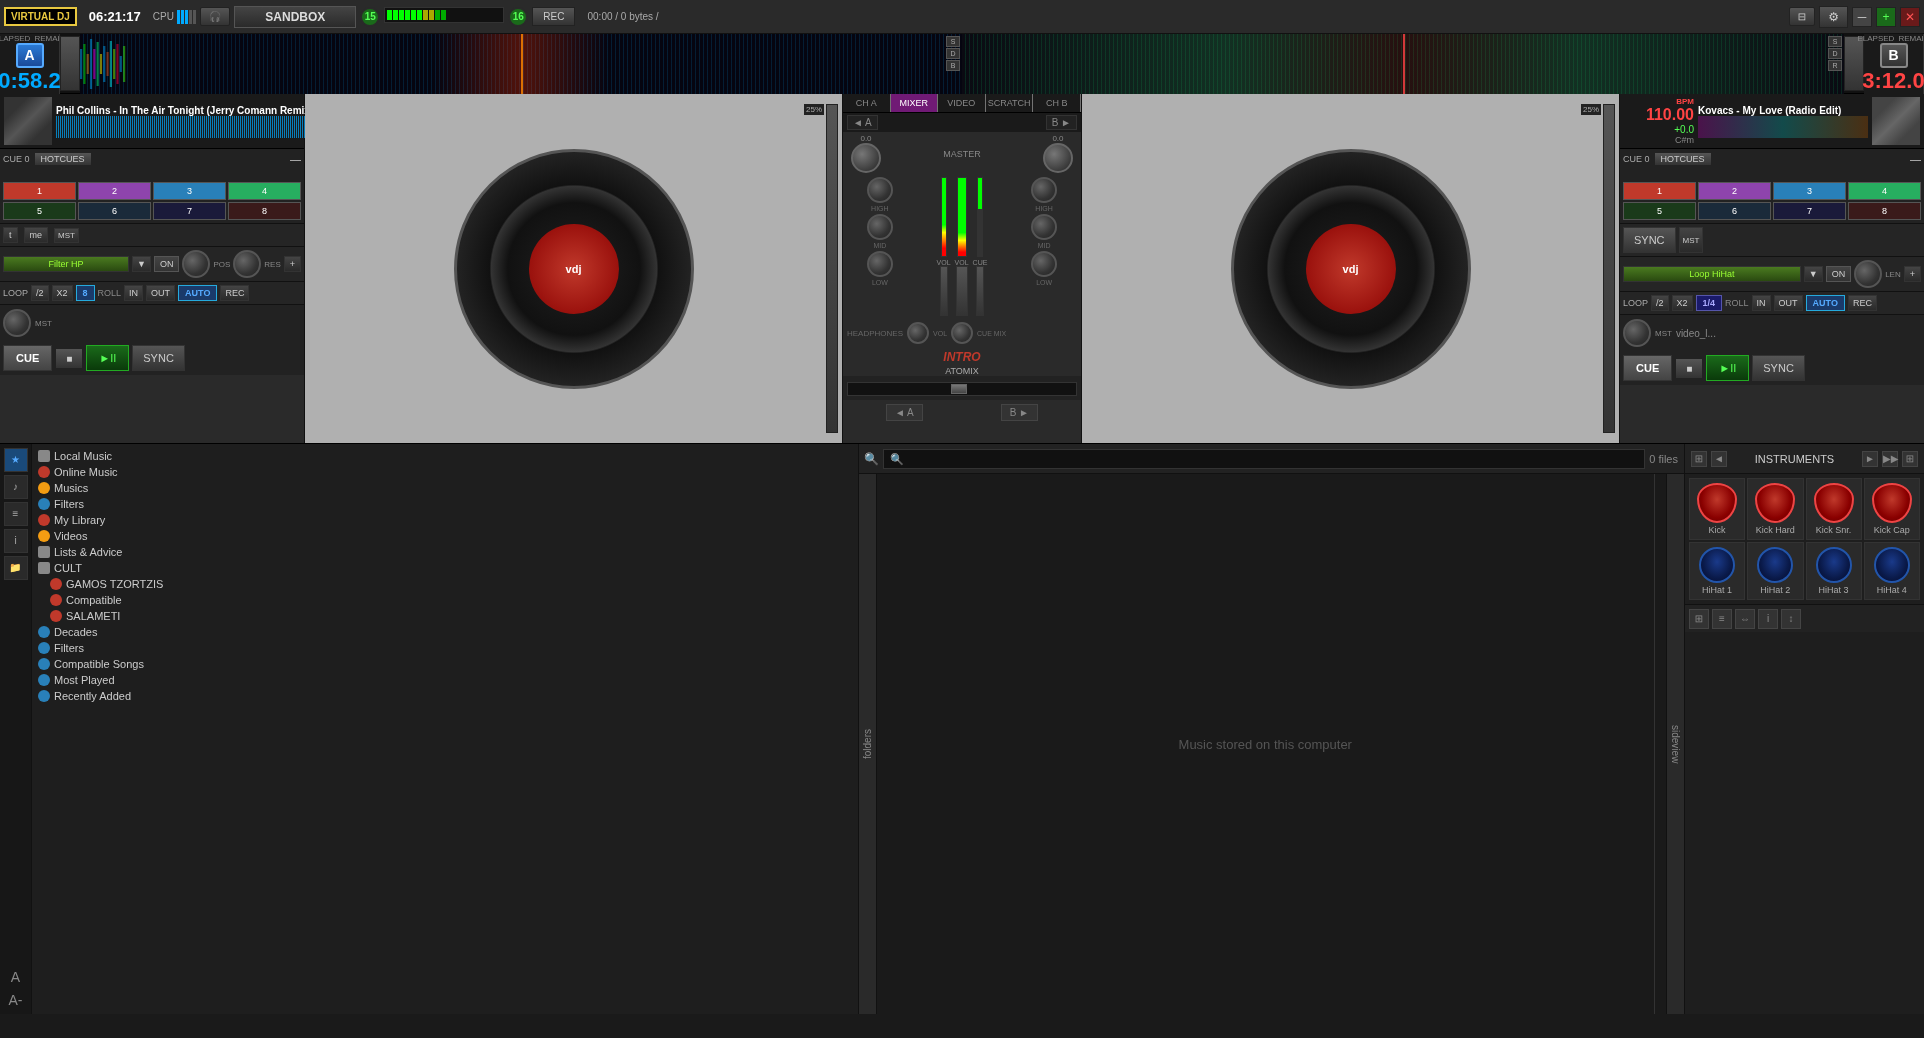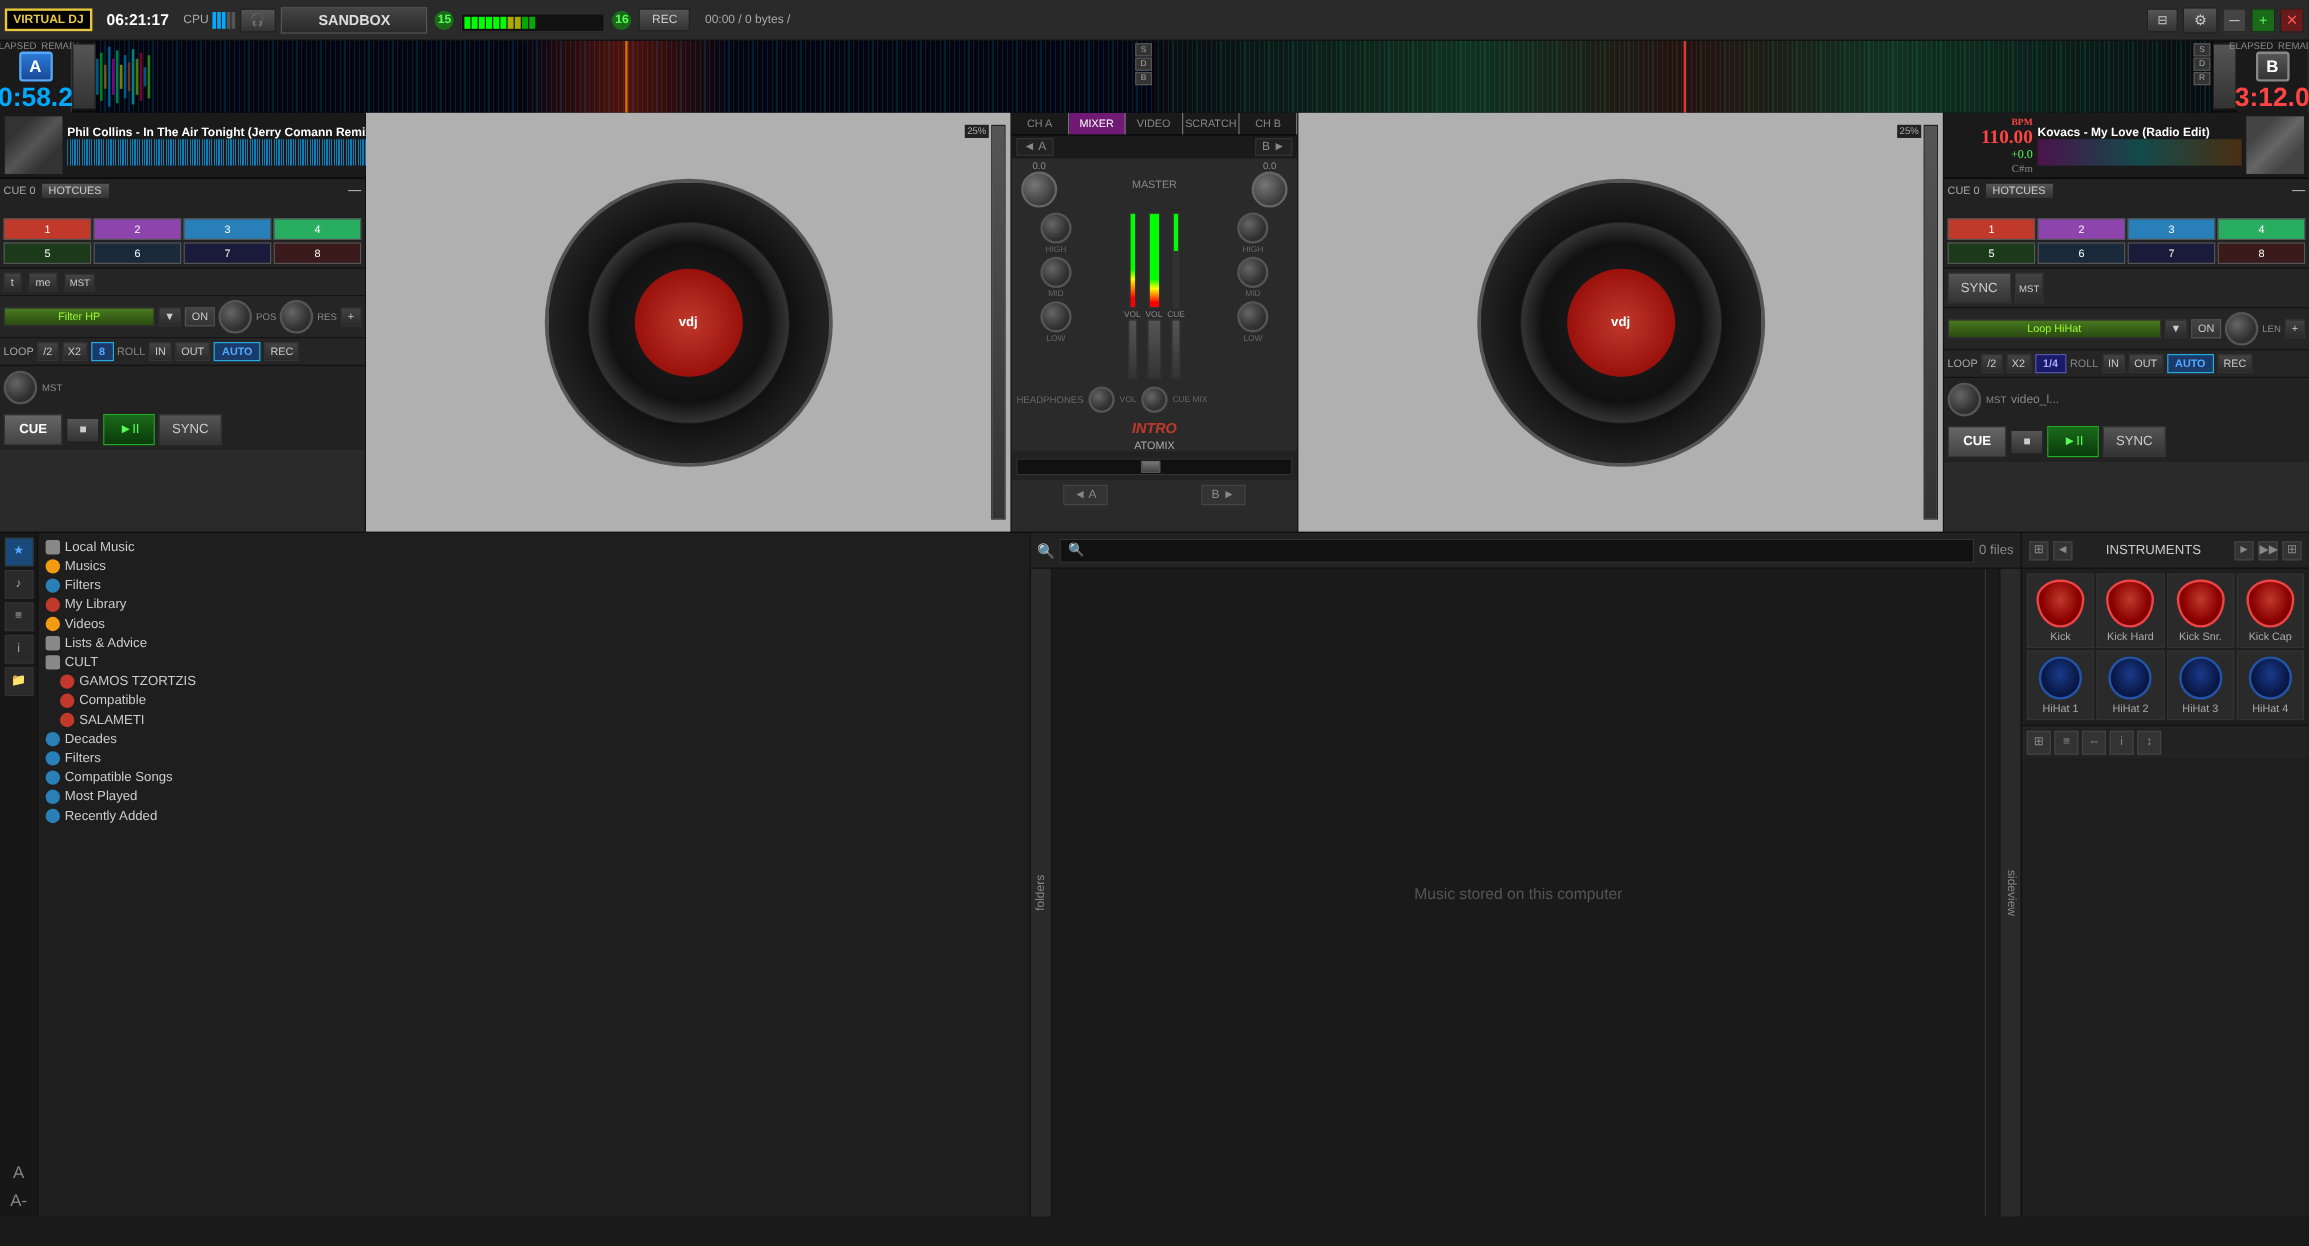--- a/index.html
+++ b/index.html
@@ -67,21 +67,21 @@
     .sandbox-label {
       background: linear-gradient(180deg, #444 0%, #2a2a2a 100%);
       border: 1px solid #555;
       color: #ddd;
       padding: 3px 30px;
       font-size: 12px;
       font-weight: bold;
     }
     .level-indicator {
       display: flex;
-      align-items: flex-end;
+      align-items: flex-start;
       gap: 4px;
     }
     .level-circle {
       width: 20px; height: 20px;
       border-radius: 50%;
       background: #1a6a1a;
       border: 2px solid #2a2a2a;
       display: flex; align-items: center; justify-content: center;
       font-size: 10px; font-weight: bold; color: #5f5;
     }
@@ -219,21 +219,20 @@
       font-size: 10px;
       font-weight: bold;
       white-space: nowrap;
       overflow: hidden;
       text-overflow: ellipsis;
     }
     .bpm-key-box {
       width: 70px;
       text-align: right;
       flex-shrink: 0;
-      font-family: Liberation Serif, serif;
     }
     .bpm-label { font-size: 8px; color: #f44; font-weight: bold; }
     .bpm-value { font-size: 16px; font-weight: bold; color: #f44; }
 
     
     .hotcues-section {
       padding: 3px;
       background: #222;
       border-bottom: 1px solid #111;
     }
@@ -1075,20 +1074,24 @@
     <div class="sidebar-plus-btn">A</div>
     <div class="sidebar-minus-btn">A-</div>
   </div>
 
   <div class="sidebar-tree" style="width:360px;background:#1e1e1e;border-right:1px solid #111;overflow-y:auto;">
     <div class="tree-item">
       <div class="tree-icon icon-folder"></div>
       <span class="tree-label">Local Music</span>
     </div>
     <div class="tree-item">
+      <div class="tree-icon icon-red"></div>
+      <span class="tree-label">Online Music</span>
+    </div>
+    <div class="tree-item">
       <div class="tree-icon icon-yellow"></div>
       <span class="tree-label">Musics</span>
     </div>
     <div class="tree-item">
       <div class="tree-icon icon-blue"></div>
       <span class="tree-label">Filters</span>
     </div>
     <div class="tree-item">
       <div class="tree-icon icon-red"></div>
       <span class="tree-label">My Library</span>

